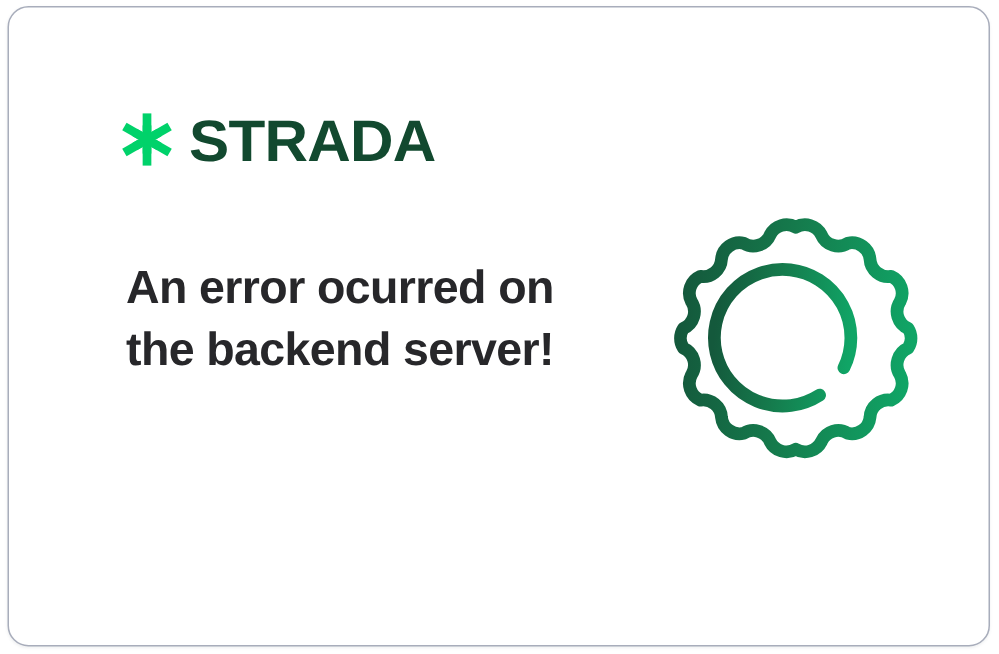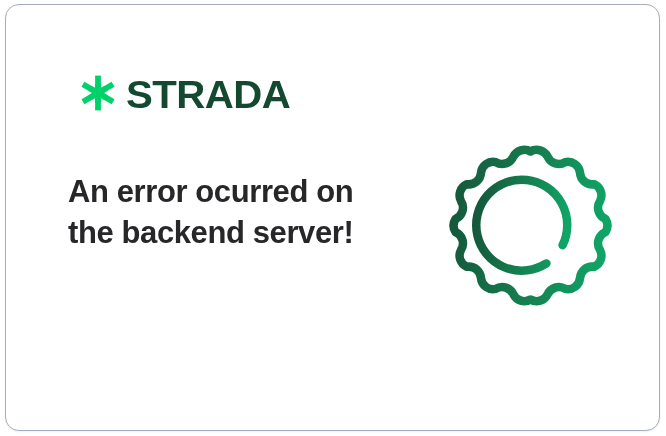--- a/index.html
+++ b/index.html
@@ -61,21 +61,21 @@
     letter-spacing: -0.5px;
     color: #12492f;
     white-space: nowrap;
     transform: scaleX(1.03);
     transform-origin: left center;
   }
 
   
   .headline {
     position: absolute;
-    left: 62px;
+    left: 78px;
     top: 166px;
     width: 300px;
     margin: 0;
     font-family: "Liberation Sans", sans-serif;
     font-weight: 700;
     font-size: 31px;
     line-height: 41px;
     letter-spacing: -0.4px;
     color: #27272a;
   }

